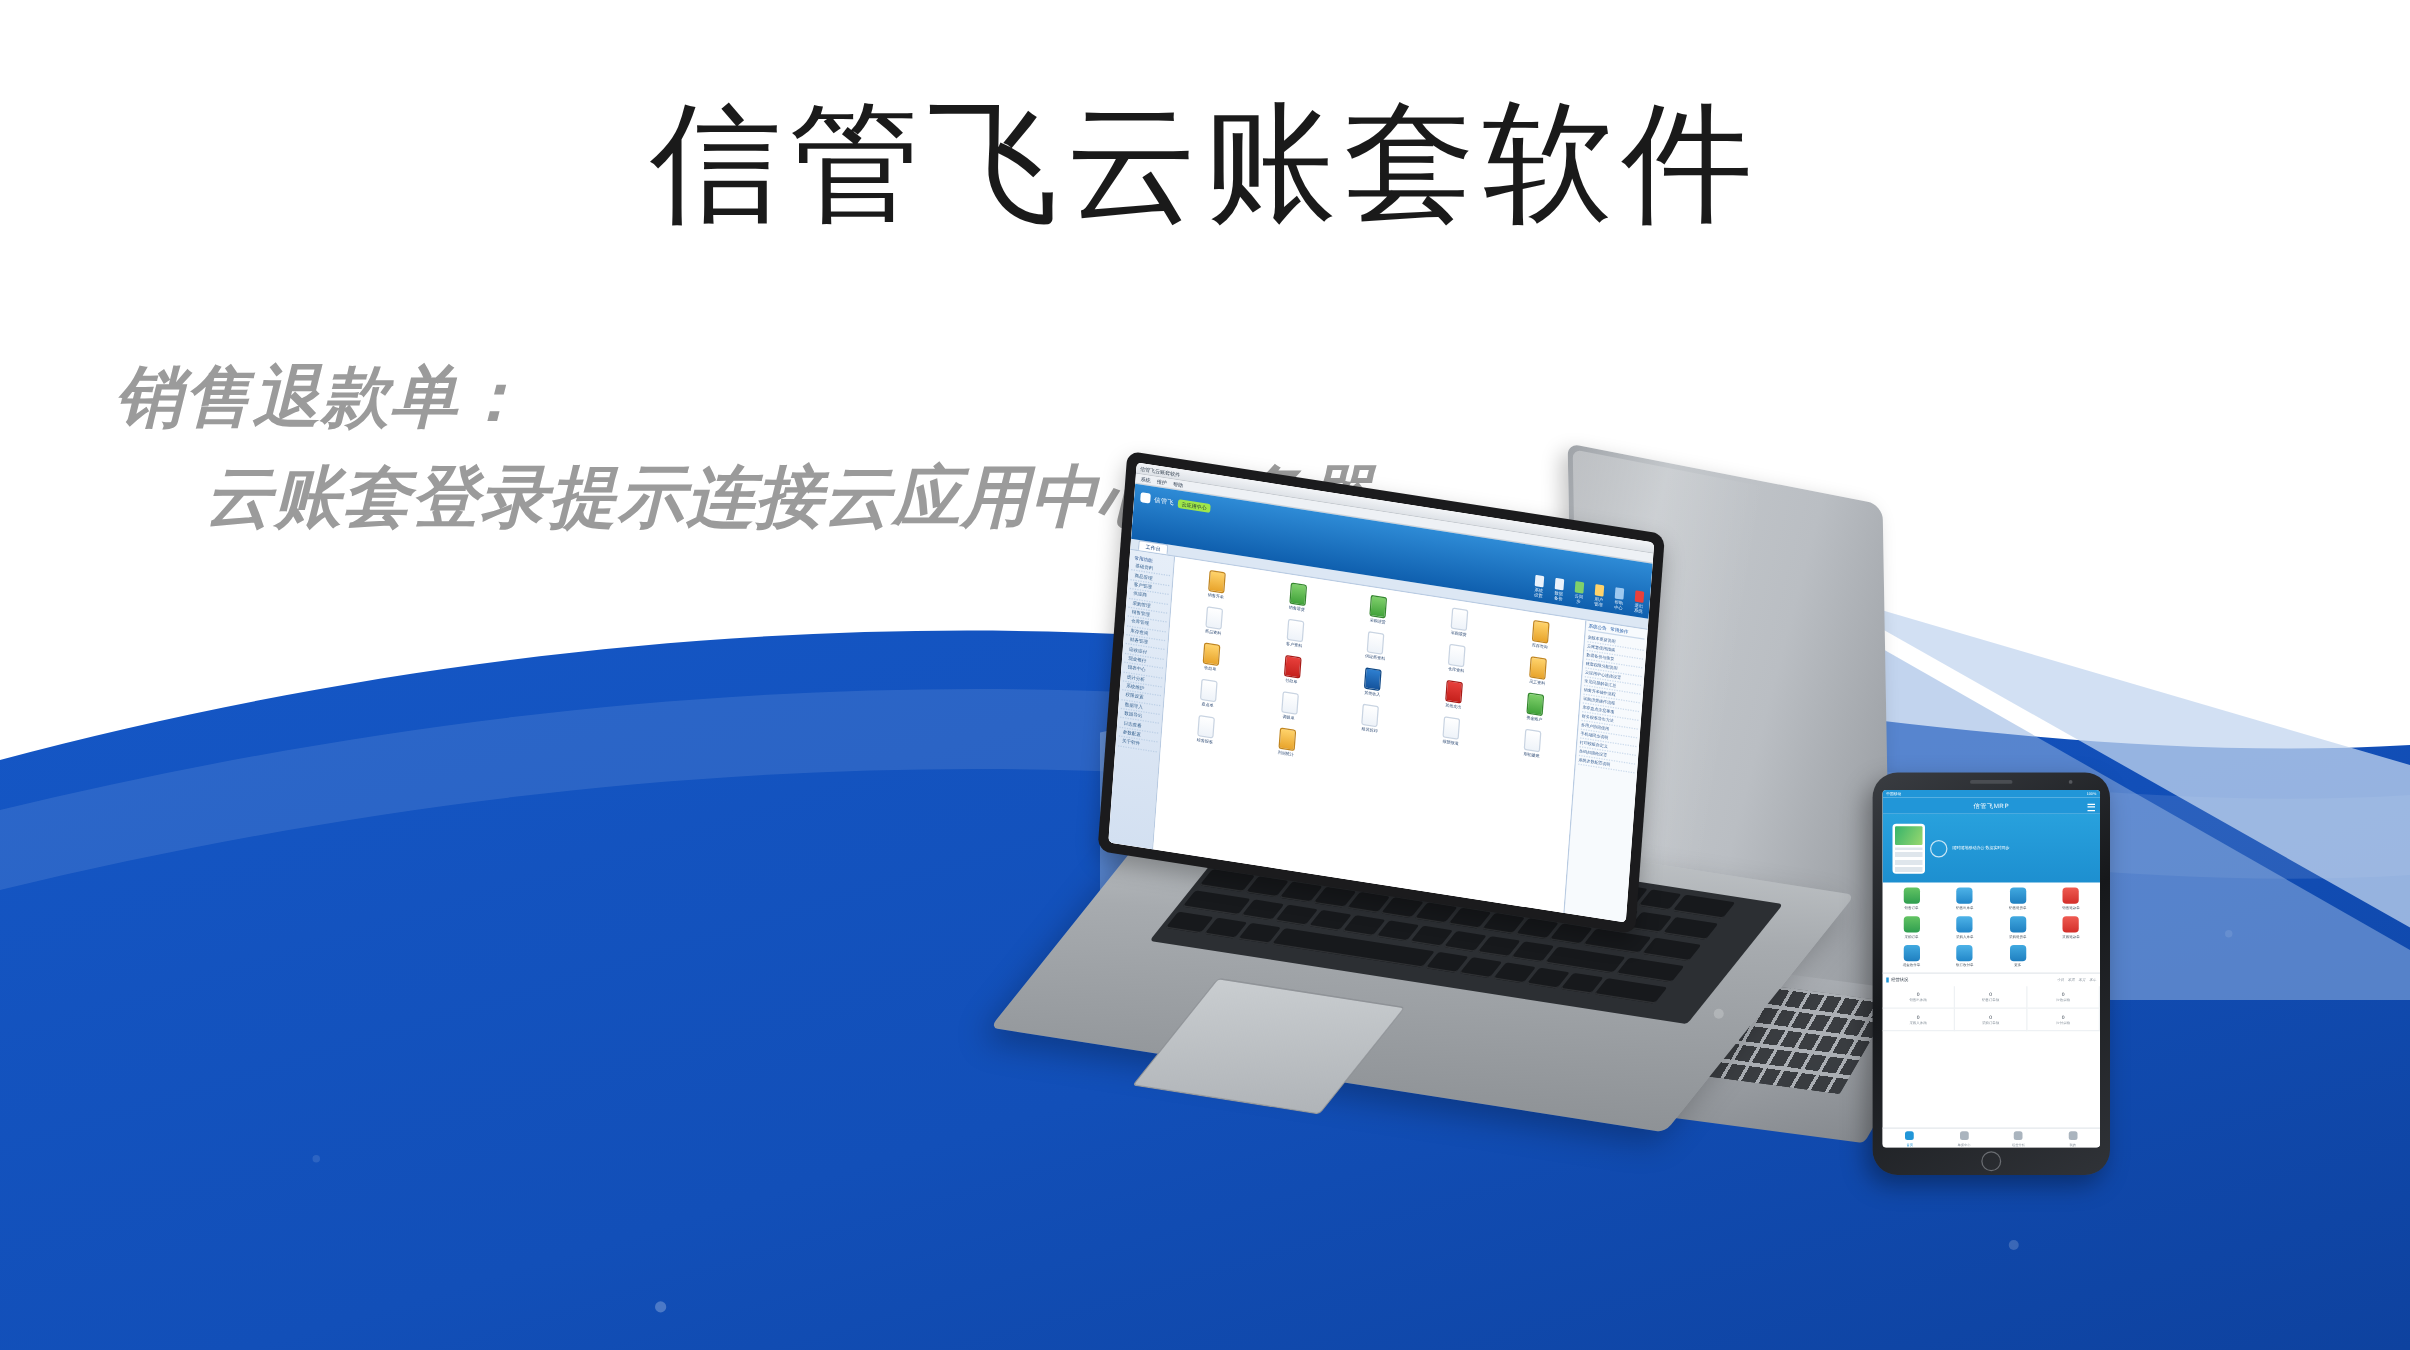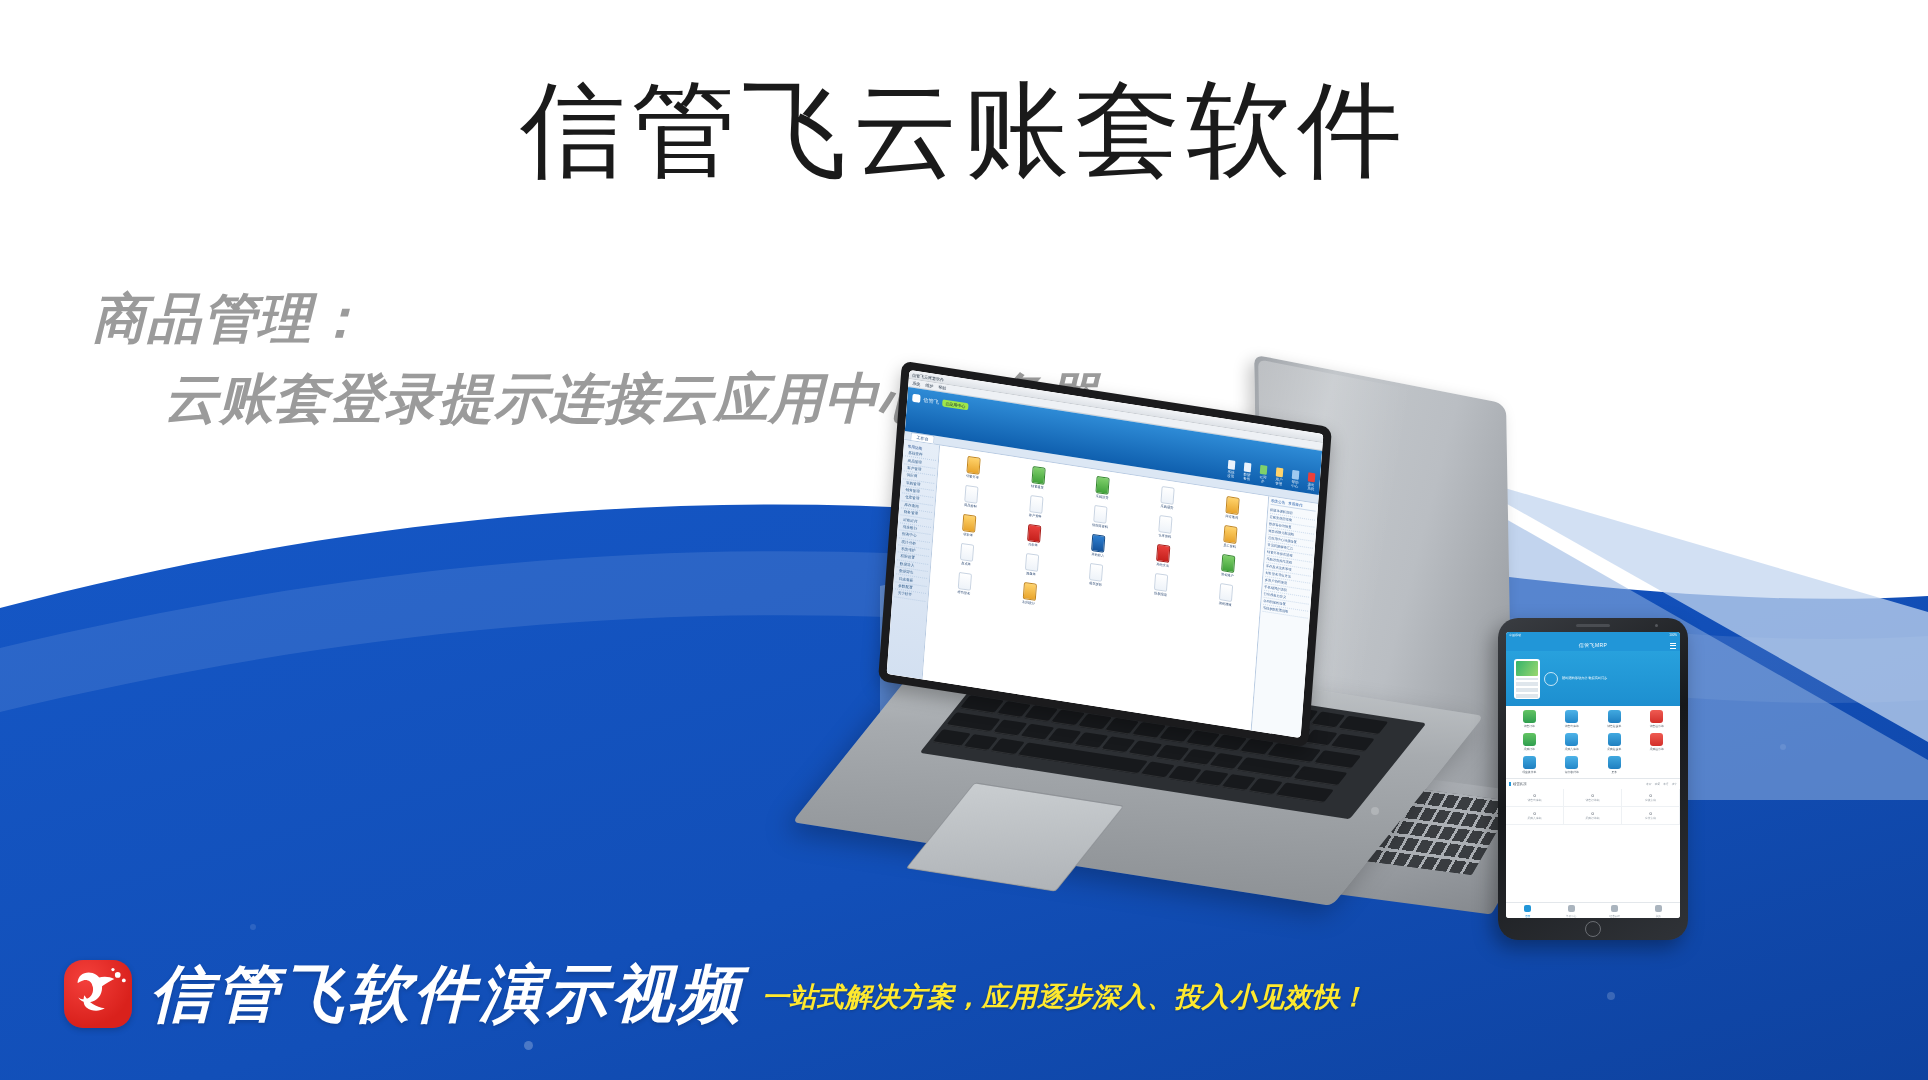--- a/index.html
+++ b/index.html
@@ -223,21 +223,21 @@
     </defs>
     <path d="M0,608 C330,520 700,480 1060,520 C1380,556 1660,612 1928,596 L1928,1080 L0,1080 Z" fill="url(#gblue)"></path>
     <path d="M0,648 C340,566 700,528 1080,566 C1400,600 1680,652 1928,636 L1928,700 C1680,716 1400,664 1080,630 C700,592 340,630 0,712 Z" fill="#ffffff" opacity="0.10"></path>
     <path d="M880,586 L1420,470 L1928,760 L1928,800 L880,800 Z" fill="#8fb0e0" opacity="0.55"></path>
     <path d="M940,640 L1500,500 L1928,742 L1928,612 L1430,466 L900,598 Z" fill="#c3d6ef" opacity="0.75"></path>
   </svg>
 
   <h1 class="title">信管飞云账套软件</h1>
 
   <div class="body-copy">
-    <span class="lead">商品管理：</span>
+    <span class="lead">销售退款单：</span>
     <span class="para indent">云账套登录提示连接云应用中心服务器</span>
   </div>
 
   <div class="devices">
 
     <div class="lid-back"></div>
     <div class="base-back"></div>
     <div class="base-back-keys"></div>
 
     <div class="laptop">
@@ -623,28 +623,14 @@
     </div>
     <span class="home"></span>
   </div>
 
   <span class="dot" style="left:524px;bottom:30px;width:9px;height:9px;opacity:.55"></span>
   <span class="dot" style="left:1371px;bottom:265px;width:8px;height:8px;opacity:.45"></span>
   <span class="dot" style="left:1607px;bottom:80px;width:8px;height:8px;opacity:.40"></span>
   <span class="dot" style="left:250px;bottom:150px;width:6px;height:6px;opacity:.25"></span>
   <span class="dot" style="left:1780px;bottom:330px;width:6px;height:6px;opacity:.22"></span>
 
-  <div class="brandbar">
-    <div class="logo">
-      <svg class="bird" viewBox="0 0 100 100">
-        <path d="M20,34 C20,22 31,16 42,19 C52,22 56,31 56,40 C56,52 49,60 38,62 C30,63.5 24,60 21,55 C25,58 31,59 36,56 C42,52.5 44,45 42,38 C40,31 34,28 28,30 C24,31.3 21,33 20,34 Z" fill="#ffffff"></path>
-        <path d="M40,30 C52,24 64,23 74,28 C68,31 62,34 57,38 C52,42 48,47 46,53 C44,45 42,36 40,30 Z" fill="#ffffff"></path>
-        <path d="M30,52 C36,62 47,70 60,71 C52,76 41,76 33,70 C28,66 28,57 30,52 Z" fill="#ffffff"></path>
-        <circle cx="79" cy="22" r="4.2" fill="#ffffff"></circle>
-        <circle cx="88" cy="30" r="2.8" fill="#ffffff"></circle>
-        <circle cx="72" cy="14" r="2.4" fill="#ffffff"></circle>
-      </svg>
-    </div>
-    <div class="brandtext">信管飞软件演示视频</div>
-    <div class="tagline">一站式解决方案，应用逐步深入、投入小见效快！</div>
-  </div>
 
 </div>
 
 </body></html>

